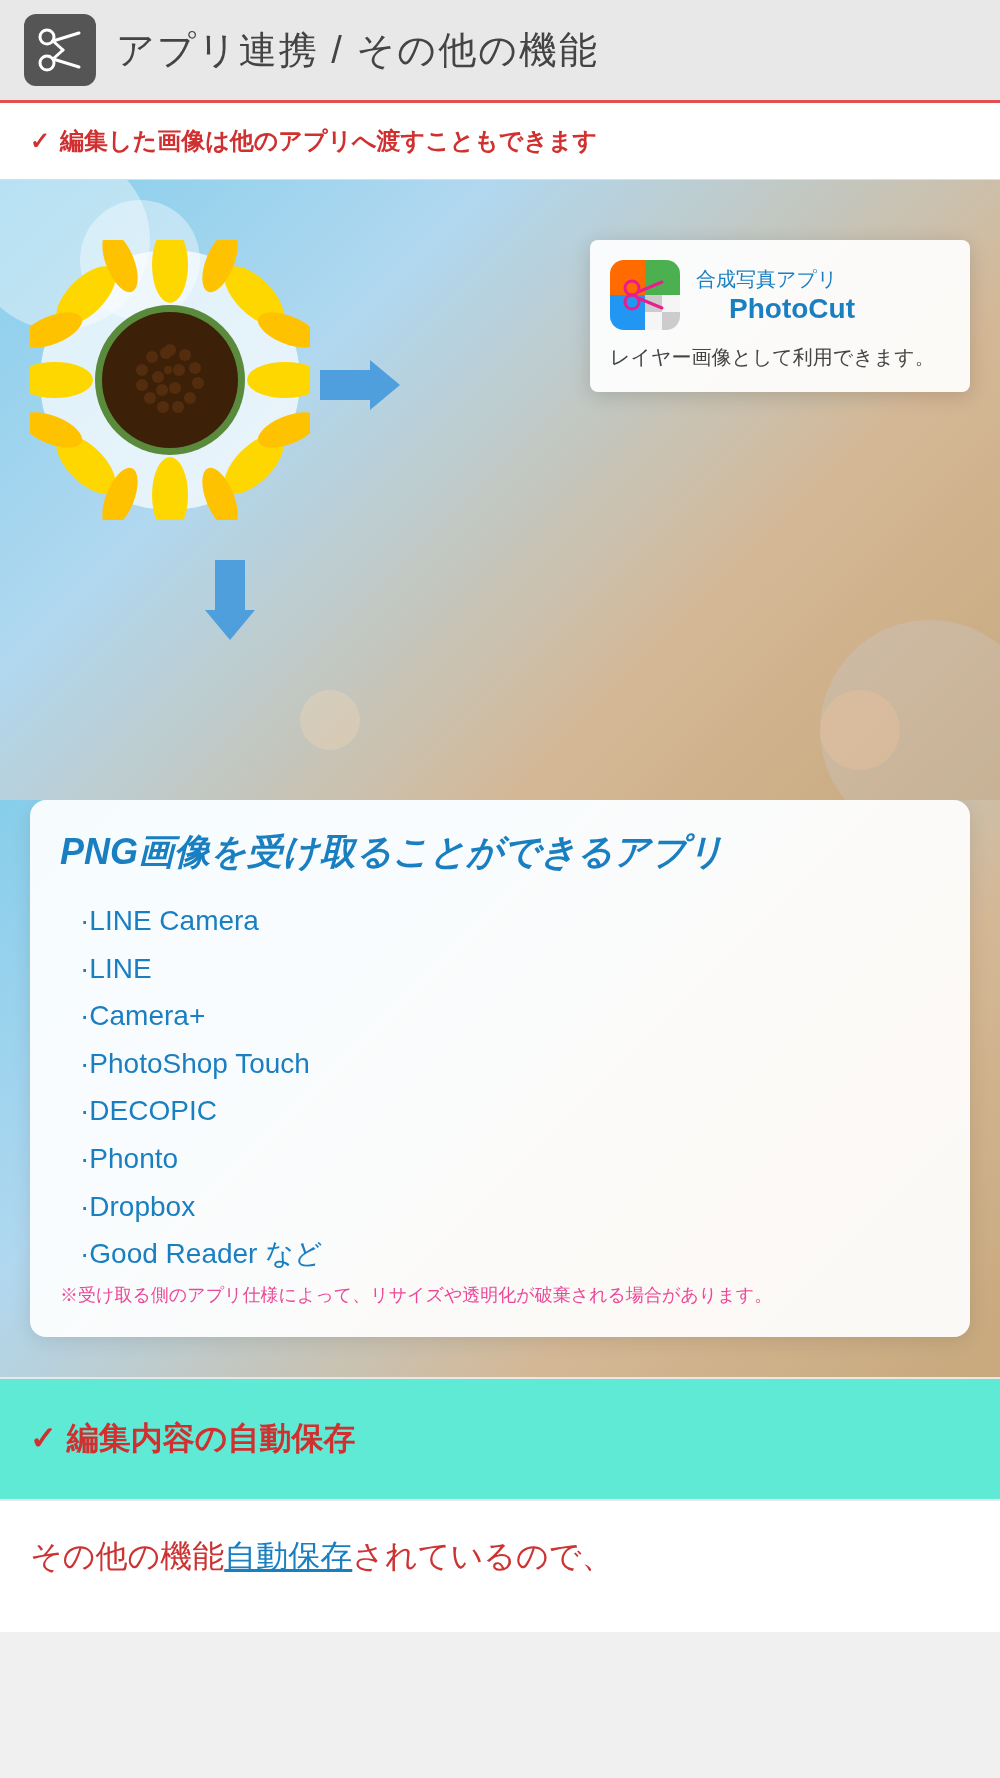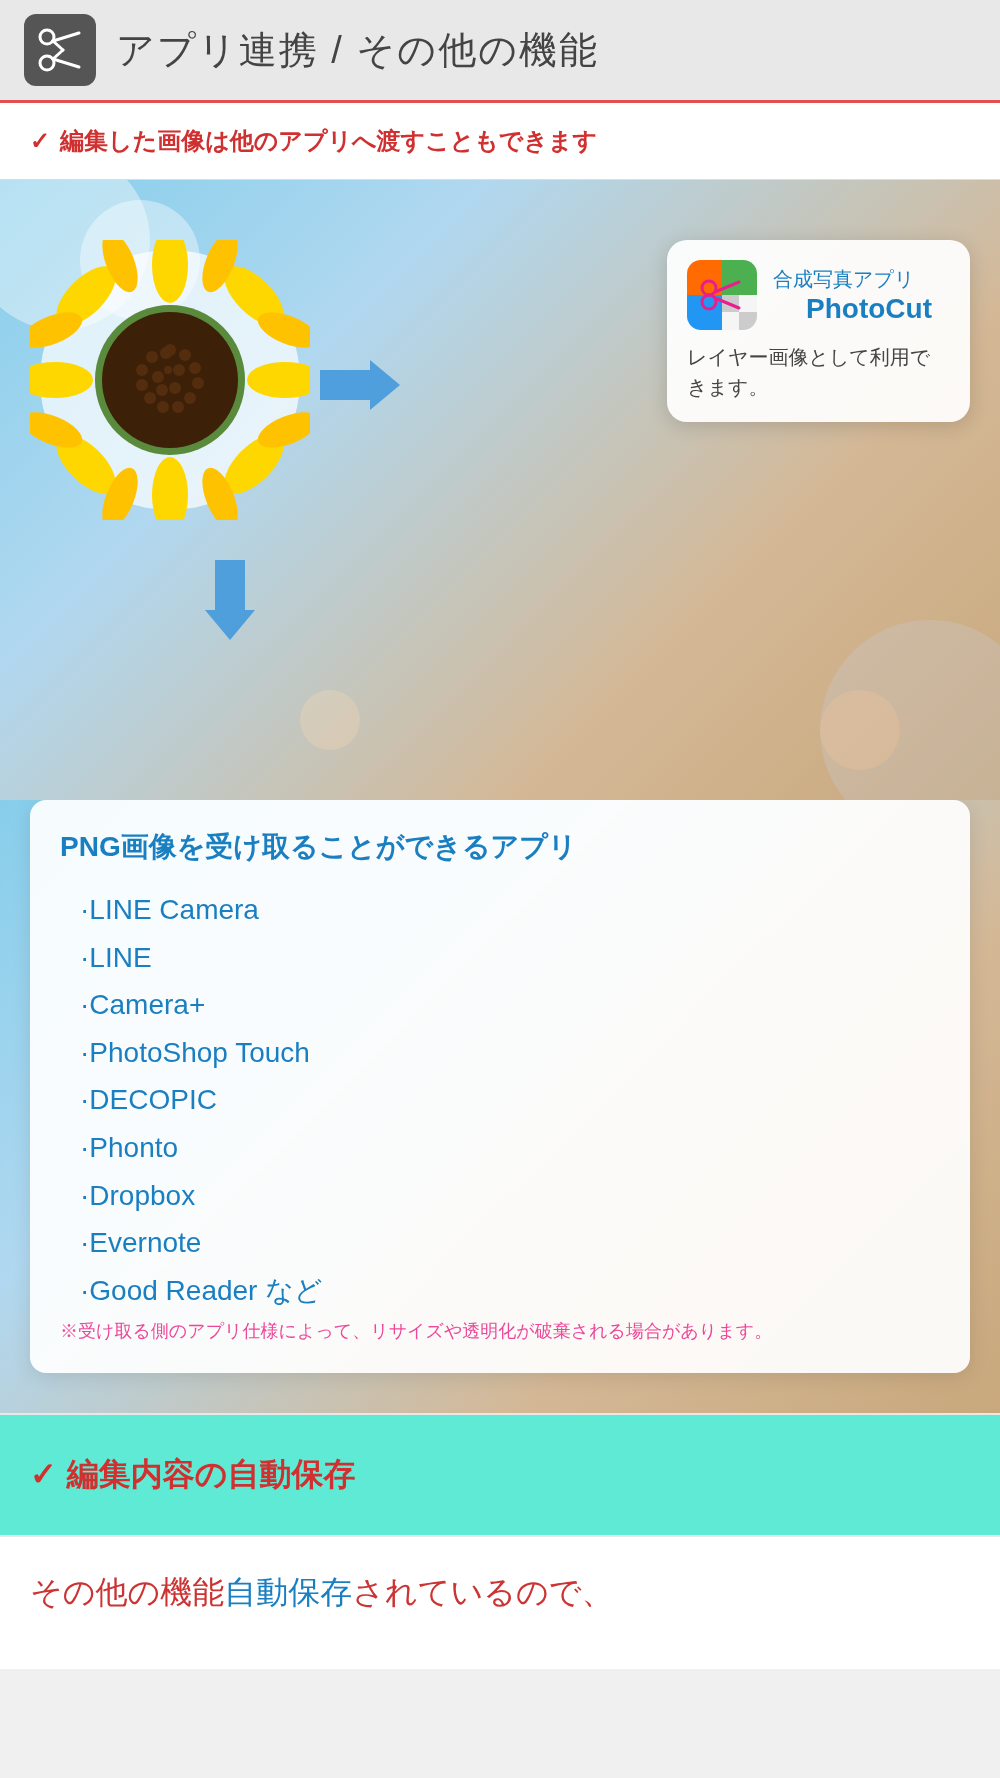--- a/index.html
+++ b/index.html
@@ -96,23 +96,23 @@
       top: 380px;
       width: 80px;
       height: 80px;
     }
 
     
     .app-card {
       position: absolute;
       right: 30px;
       top: 60px;
-      width: 303px;
+      width: 380px;
       background: rgba(255,255,255,0.92);
-      border-radius: 20px;
+      border-radius: 8px;
       padding: 20px;
       box-shadow: 0 4px 20px rgba(0,0,0,0.15);
     }
     .app-card-header {
       display: flex;
       align-items: center;
       margin-bottom: 12px;
     }
     .app-icon {
       width: 70px;
@@ -143,24 +143,25 @@
       background: linear-gradient(135deg, #87ceeb 0%, #b0d8f0 30%, #d4b896 70%, #c8a87c 100%);
       padding: 0 30px 40px 30px;
     }
     .apps-list-card {
       background: rgba(255,255,255,0.92);
       border-radius: 16px;
       padding: 28px 30px;
       box-shadow: 0 4px 20px rgba(0,0,0,0.1);
     }
     .apps-list-title {
-      font-size: 28px;
+      font-size: 36px;
       font-weight: bold;
       color: #1a7fc1;
       margin-bottom: 20px;
+      font-style: italic;
     }
     .apps-list-item {
       font-size: 28px;
       color: #1a7fc1;
       line-height: 1.7;
       margin-left: 20px;
     }
     .apps-list-note {
       font-size: 18px;
       color: #ec4899;
@@ -186,20 +187,21 @@
       padding: 30px 30px 50px 30px;
     }
     .bottom-description {
       font-size: 32px;
       color: #cc3333;
       font-weight: 500;
       line-height: 1.6;
     }
     .bottom-description .highlight {
       color: #1a7fc1;
+      text-decoration: underline;
     }
 
     
     .sunflower-svg {
       width: 280px;
       height: 280px;
     }
   </style>
 </head>
 <body>
@@ -329,21 +331,20 @@
   <div class="apps-list-card">
     <div class="apps-list-title">PNG画像を受け取ることができるアプリ</div>
     <div>
       <div class="apps-list-item">·LINE Camera</div>
       <div class="apps-list-item">·LINE</div>
       <div class="apps-list-item">·Camera+</div>
       <div class="apps-list-item">·PhotoShop Touch</div>
       <div class="apps-list-item">·DECOPIC</div>
       <div class="apps-list-item">·Phonto</div>
       <div class="apps-list-item">·Dropbox</div>
-      <div class="apps-list-item">·Evernote</div>
       <div class="apps-list-item">·Good Reader など</div>
     </div>
     <div class="apps-list-note">※受け取る側のアプリ仕様によって、リサイズや透明化が破棄される場合があります。</div>
   </div>
 </div>
 
 <div class="bottom-feature-banner">
   <p class="bottom-feature-text">
     <span class="check-mark">✓</span><span>編集内容の自動保存</span>
   </p>

